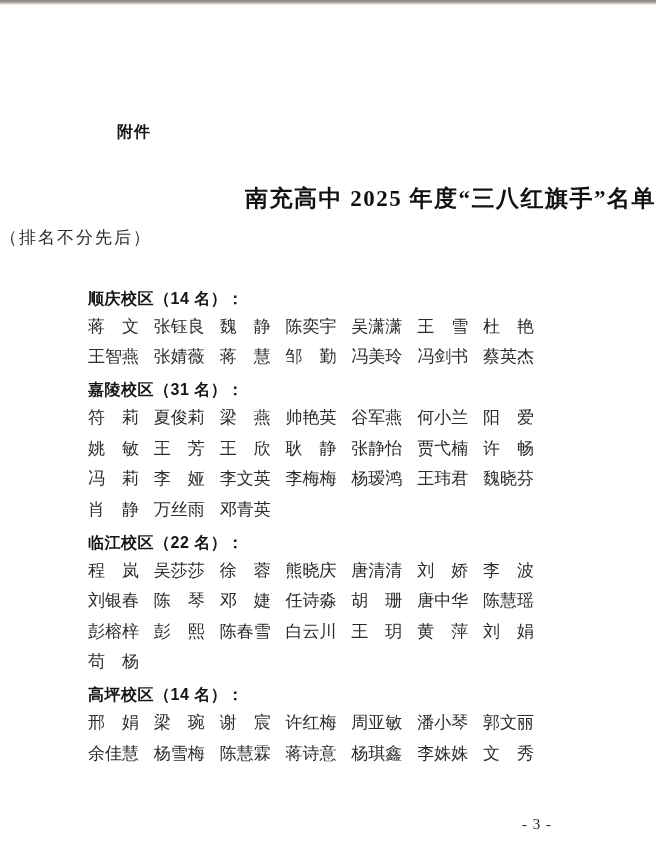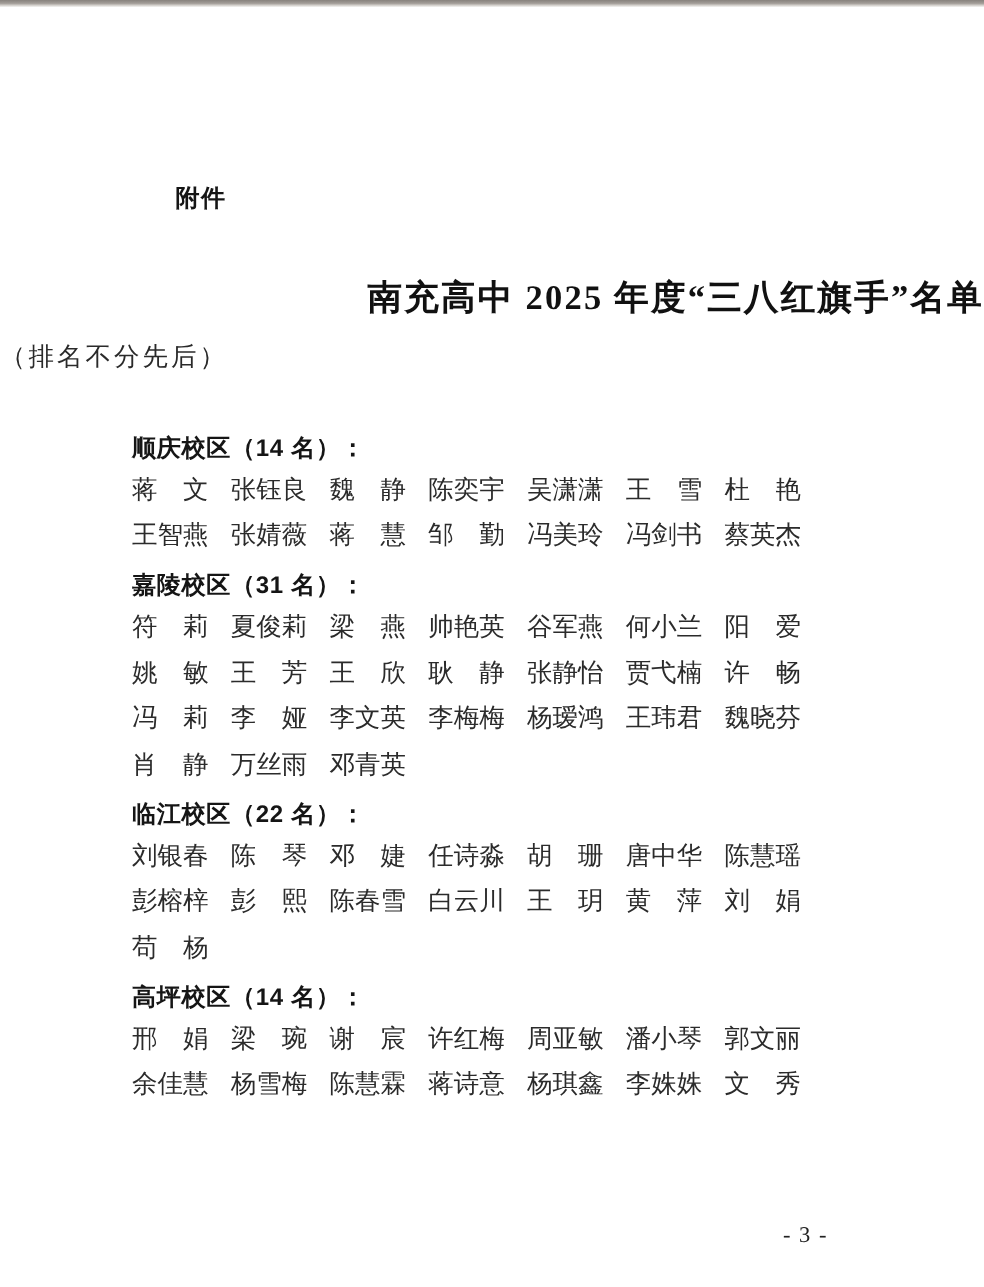--- a/index.html
+++ b/index.html
@@ -133,20 +133,29 @@
         <span class="name">肖　静</span>
         <span class="name">万丝雨</span>
         <span class="name">邓青英</span>
         <span class="name"></span>
         <span class="name"></span>
         <span class="name"></span>
         <span class="name"></span>
       </div>
       <div class="section-header">临江校区（22 名）：</div>
       <div class="name-row">
+        <span class="name">程　岚</span>
+        <span class="name">吴莎莎</span>
+        <span class="name">徐　蓉</span>
+        <span class="name">熊晓庆</span>
+        <span class="name">唐清清</span>
+        <span class="name">刘　娇</span>
+        <span class="name">李　波</span>
+      </div>
+      <div class="name-row">
         <span class="name">刘银春</span>
         <span class="name">陈　琴</span>
         <span class="name">邓　婕</span>
         <span class="name">任诗淼</span>
         <span class="name">胡　珊</span>
         <span class="name">唐中华</span>
         <span class="name">陈慧瑶</span>
       </div>
       <div class="name-row">
         <span class="name">彭榕梓</span>

